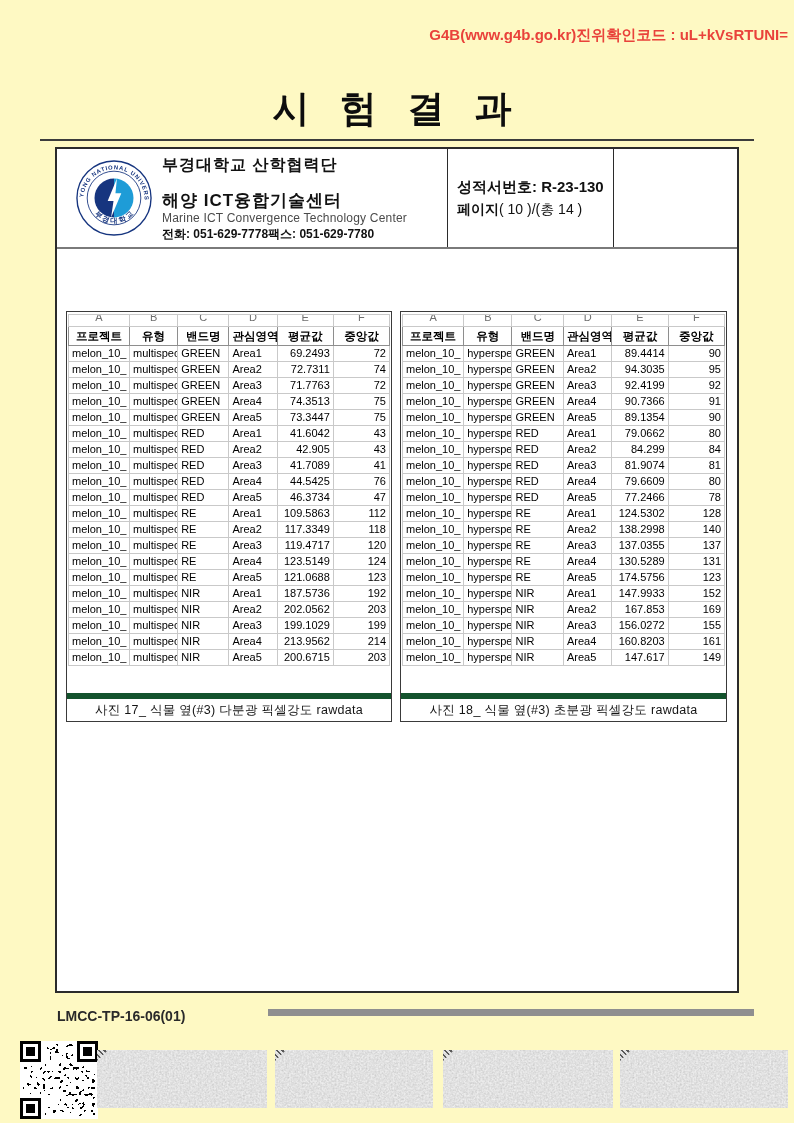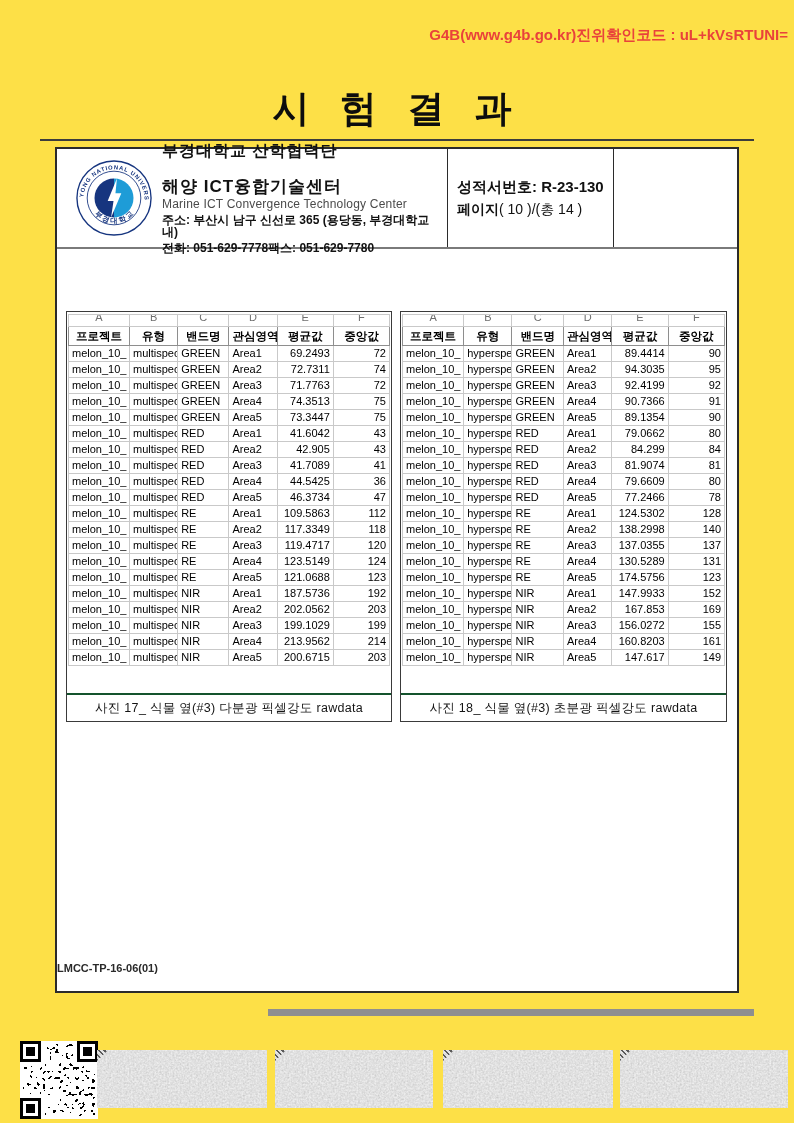--- a/index.html
+++ b/index.html
@@ -1,18 +1,18 @@
 <!DOCTYPE html>
 <html><head>
 <meta charset="utf-8">
 <style>
   * { margin:0; padding:0; box-sizing:border-box; }
   html,body { background:#fff; }
   .page {
-    position:relative; width:794px; height:1123px; background:#fde047;
+    position:relative; width:794px; height:1123px; background:#fef9c3;
     font-family:"Liberation Sans", sans-serif; color:#111; overflow:hidden;
   }
   .gcode {
     position:absolute; top:26px; right:6px; font-size:15px; font-weight:bold;
     color:#e9423b; letter-spacing:0;
   }
   .doc-title {
     position:absolute; top:84px; left:0; width:100%; text-align:center;
     font-size:37px; font-weight:bold; letter-spacing:10px; color:#0d0d0d;
   }
@@ -43,26 +43,26 @@
   .tbl-container { position:absolute; top:311px; height:411px; border:1px solid #3a3a3a; background:#fff; }
   .tbl-left  { left:66px;  width:326px; }
   .tbl-right { left:400px; width:327px; }
   .sheet { width:calc(100% - 2px); margin:2px 0 0 1px; border-collapse:collapse; table-layout:fixed; font-size:11px; color:#000; }
   .sheet td { border:1px solid #c9c9c9; height:16px; line-height:15px; padding:0 3px; white-space:nowrap; overflow:hidden; }
   .sheet td.colletter { height:12px; border-color:#c9c9c9; padding:0; text-align:center; }
   .sheet td.colletter span { display:block; line-height:17px; margin-top:-7px; font-size:11px; color:#6e6e6e; }
   .sheet td.hcell { border-color:#8e8e8e; text-align:center; font-weight:bold; height:19px; line-height:18px; font-size:11.5px; }
   .sheet td.num { text-align:right; }
   .caption {
-    position:absolute; left:0; right:0; bottom:0; height:28px; border-top:2px solid #14532d;
+    position:absolute; left:0; right:0; bottom:0; height:28px; border-top:6px solid #14532d;
     display:flex; align-items:center; justify-content:center;
     font-size:12.5px; color:#141414; letter-spacing:0.3px; white-space:nowrap; overflow:hidden;
   }
 
-  .form-code { position:absolute; left:57px; top:962px; font-size:11px; font-weight:bold; color:#2a2a2a; }
+  .form-code { position:absolute; left:57px; top:1008px; font-size:14px; font-weight:bold; color:#2a2a2a; }
   .divider-bar { position:absolute; left:268px; top:1009px; width:486px; height:7px; background:#8f8f8f; }
 
   .qr { position:absolute; left:20px; top:1041px; width:78px; height:78px; }
   .noise-block { position:absolute; top:1050px; height:58px; background:#f2f2f2; overflow:hidden; }
   .nb1 { left:97px;  width:170px; }
   .nb2 { left:275px; width:158px; }
   .nb3 { left:443px; width:170px; }
   .nb4 { left:620px; width:168px; }
   .noise-block svg { display:block; width:100%; height:100%; }
   .corner-mark {
@@ -128,21 +128,20 @@
               <path d="M 0 -20 A 20 20 0 0 0 0 20 Z" fill="#16357f"></path>
               <path d="M 0 -20 A 20 20 0 0 1 0 20 Z" fill="#1e9cd7"></path>
               <path d="M 3 -20 L -6.5 3 L -0.5 3 L -3 20 L 7.5 -5 L 1.5 -5 Z" fill="#ffffff"></path>
             </g>
           </svg>
         </div>
         <div class="org-text">
           <div class="org-line1">부경대학교 산학협력단</div>
           <div class="org-line2">해양 ICT융합기술센터</div>
           <div class="org-en">Marine ICT Convergence Technology Center</div>
-          <div class="org-addr">주소: 부산시 남구 신선로 365 (용당동, 부경대학교 내)</div>
           <div class="org-phone">
             <span>전화: 051-629-7778</span><span class="fax">팩스:  051-629-7780</span>
           </div>
         </div>
       </div>
       <div class="org-cell-report">
         <div class="report-no">성적서번호: R-23-130</div>
         <div class="page-info">
           <span class="pl">페이지</span><span>( 10 )/(총 14 )</span>
         </div>
@@ -255,21 +254,21 @@
             <td>Area3</td>
             <td class="num">41.7089</td>
             <td class="num">41</td>
           </tr>
           <tr>
             <td>melon_10_</td>
             <td>multispect</td>
             <td>RED</td>
             <td>Area4</td>
             <td class="num">44.5425</td>
-            <td class="num">36</td>
+            <td class="num">76</td>
           </tr>
           <tr>
             <td>melon_10_</td>
             <td>multispect</td>
             <td>RED</td>
             <td>Area5</td>
             <td class="num">46.3734</td>
             <td class="num">47</td>
           </tr>
           <tr>

